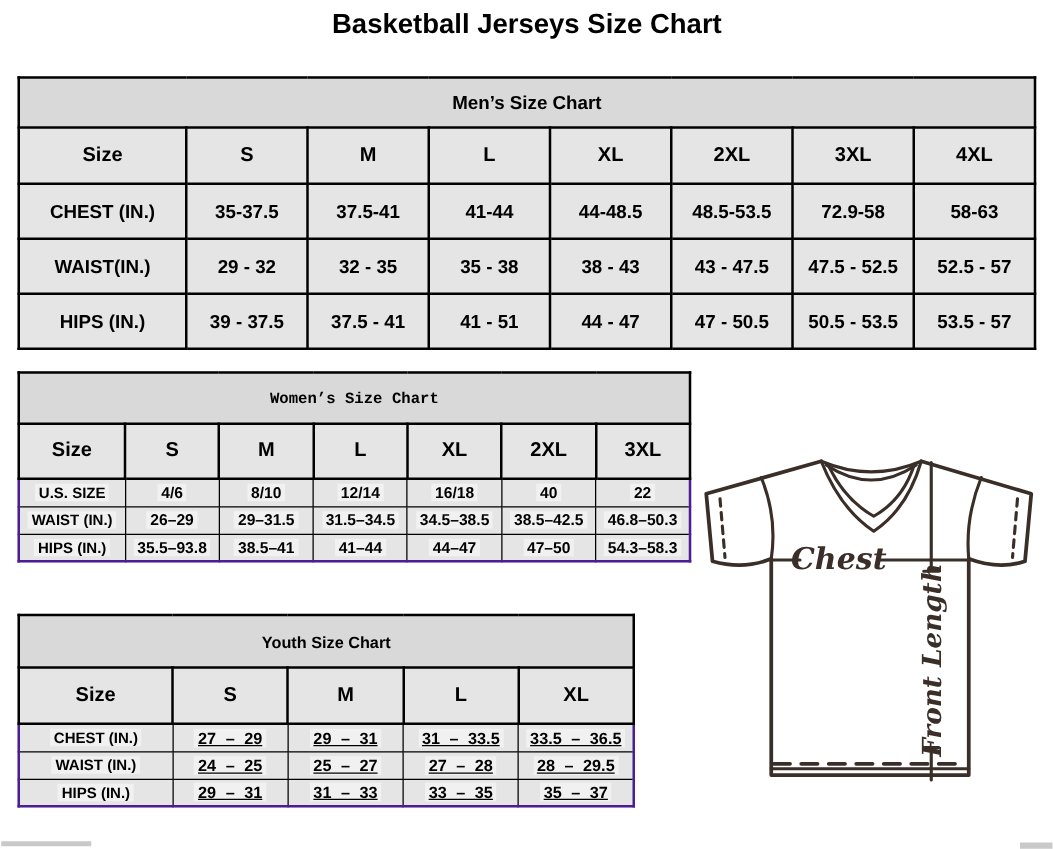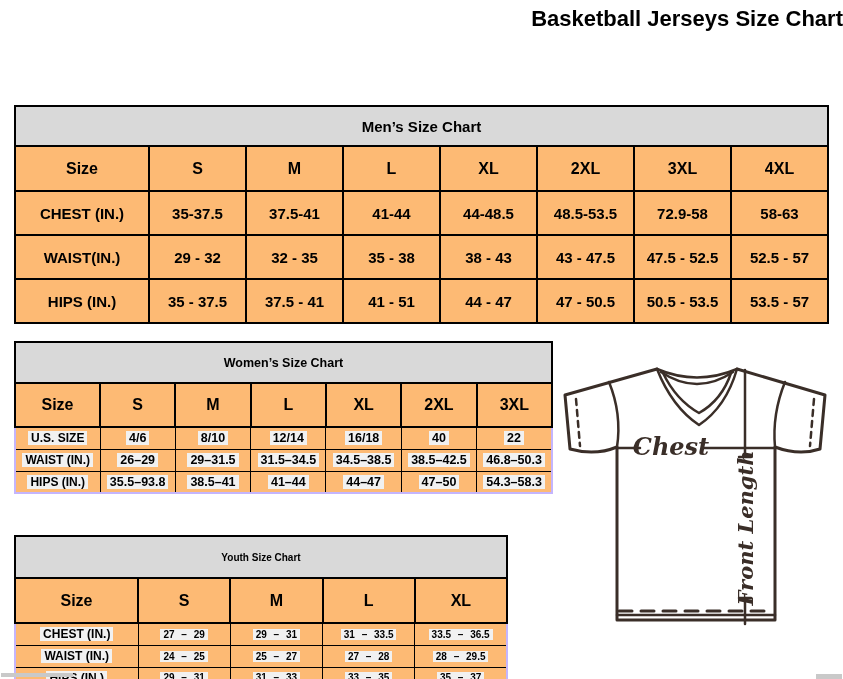--- a/index.html
+++ b/index.html
@@ -10,33 +10,32 @@
     background: #ffffff;
     font-family: "Liberation Sans", sans-serif;
     color: #000;
     overflow: hidden;
   }
 
   .page-title {
     position: absolute;
     top: 6px; left: 0;
     width: 100%;
-    text-align: right;
+    text-align: center;
     font-size: 22px;
     font-weight: bold;
     letter-spacing: 0px;
   }
 
   table.size-table {
     position: absolute;
     border-collapse: collapse;
     table-layout: fixed;
-    background: #fdba74;
-    border: 2px solid #c4b5fd;
-    margin-top: 44px;
+    background: #e5e5e5;
+    border: 2px solid #4c1d95;
   }
   table.size-table td {
     border: 2px solid #000;
     text-align: center;
     vertical-align: middle;
     font-weight: bold;
     padding: 0;
     overflow: hidden;
     white-space: nowrap;
   }
@@ -53,33 +52,33 @@
   #mens-table td { font-size: 15px; }
   #mens-table tr.head-row td { font-size: 16px; }
 
   
   #womens-table { left: 14px; top: 297px; width: 539px; }
   #womens-table tr.title-row { height: 41px; }
   #womens-table tr.head-row  { height: 44px; }
   #womens-table tr.data-row  { height: 22px; padding-left: 32px; }
   #womens-table td { border-width: 1.5px; font-size: 12.5px; }
   #womens-table tr.head-row td { font-size: 16px; border-width: 2px; }
-  #womens-table tr.title-row td { border-width: 2px; }
+  #womens-table tr.title-row td { border-width: 2px; font-family: Liberation Mono, monospace; }
   #womens-table tr.data-row td.row-label { font-size: 12px; }
 
   
   #youth-table { left: 14px; top: 491px; width: 494px; }
   #youth-table tr.title-row { height: 42px; }
   #youth-table tr.head-row  { height: 45px; }
   #youth-table tr.data-row  { height: 22px; }
-  #youth-table td { border-width: 1.5px; font-size: 10px; }
+  #youth-table td { border-width: 1.5px; font-size: 13px; }
   #youth-table tr.head-row td { font-size: 16px; border-width: 2px; }
   #youth-table tr.title-row td { border-width: 2px; }
   #youth-table tr.data-row td.row-label { font-size: 12px; }
-  #youth-table tr.data-row td span.val { word-spacing: 4px; }
+  #youth-table tr.data-row td span.val { word-spacing: 4px; text-decoration: underline; }
 
   
   table.hl-values tr.data-row td span.val,
   table.hl-values tr.data-row td span.lbl {
     background: #f1f1f1;
     padding: 0 3px;
   }
 
   
   #jersey-diagram {
@@ -145,21 +144,21 @@
         <td><span class="val">29 - 32</span></td>
         <td><span class="val">32 - 35</span></td>
         <td><span class="val">35 - 38</span></td>
         <td><span class="val">38 - 43</span></td>
         <td><span class="val">43 - 47.5</span></td>
         <td><span class="val">47.5 - 52.5</span></td>
         <td><span class="val">52.5 - 57</span></td>
       </tr>
       <tr class="data-row">
         <td class="row-label"><span class="lbl">HIPS (IN.)</span></td>
-        <td><span class="val">35 - 37.5</span></td>
+        <td><span class="val">39 - 37.5</span></td>
         <td><span class="val">37.5 - 41</span></td>
         <td><span class="val">41 - 51</span></td>
         <td><span class="val">44 - 47</span></td>
         <td><span class="val">47 - 50.5</span></td>
         <td><span class="val">50.5 - 53.5</span></td>
         <td><span class="val">53.5 - 57</span></td>
       </tr>
     </tbody>
   </table>
 

